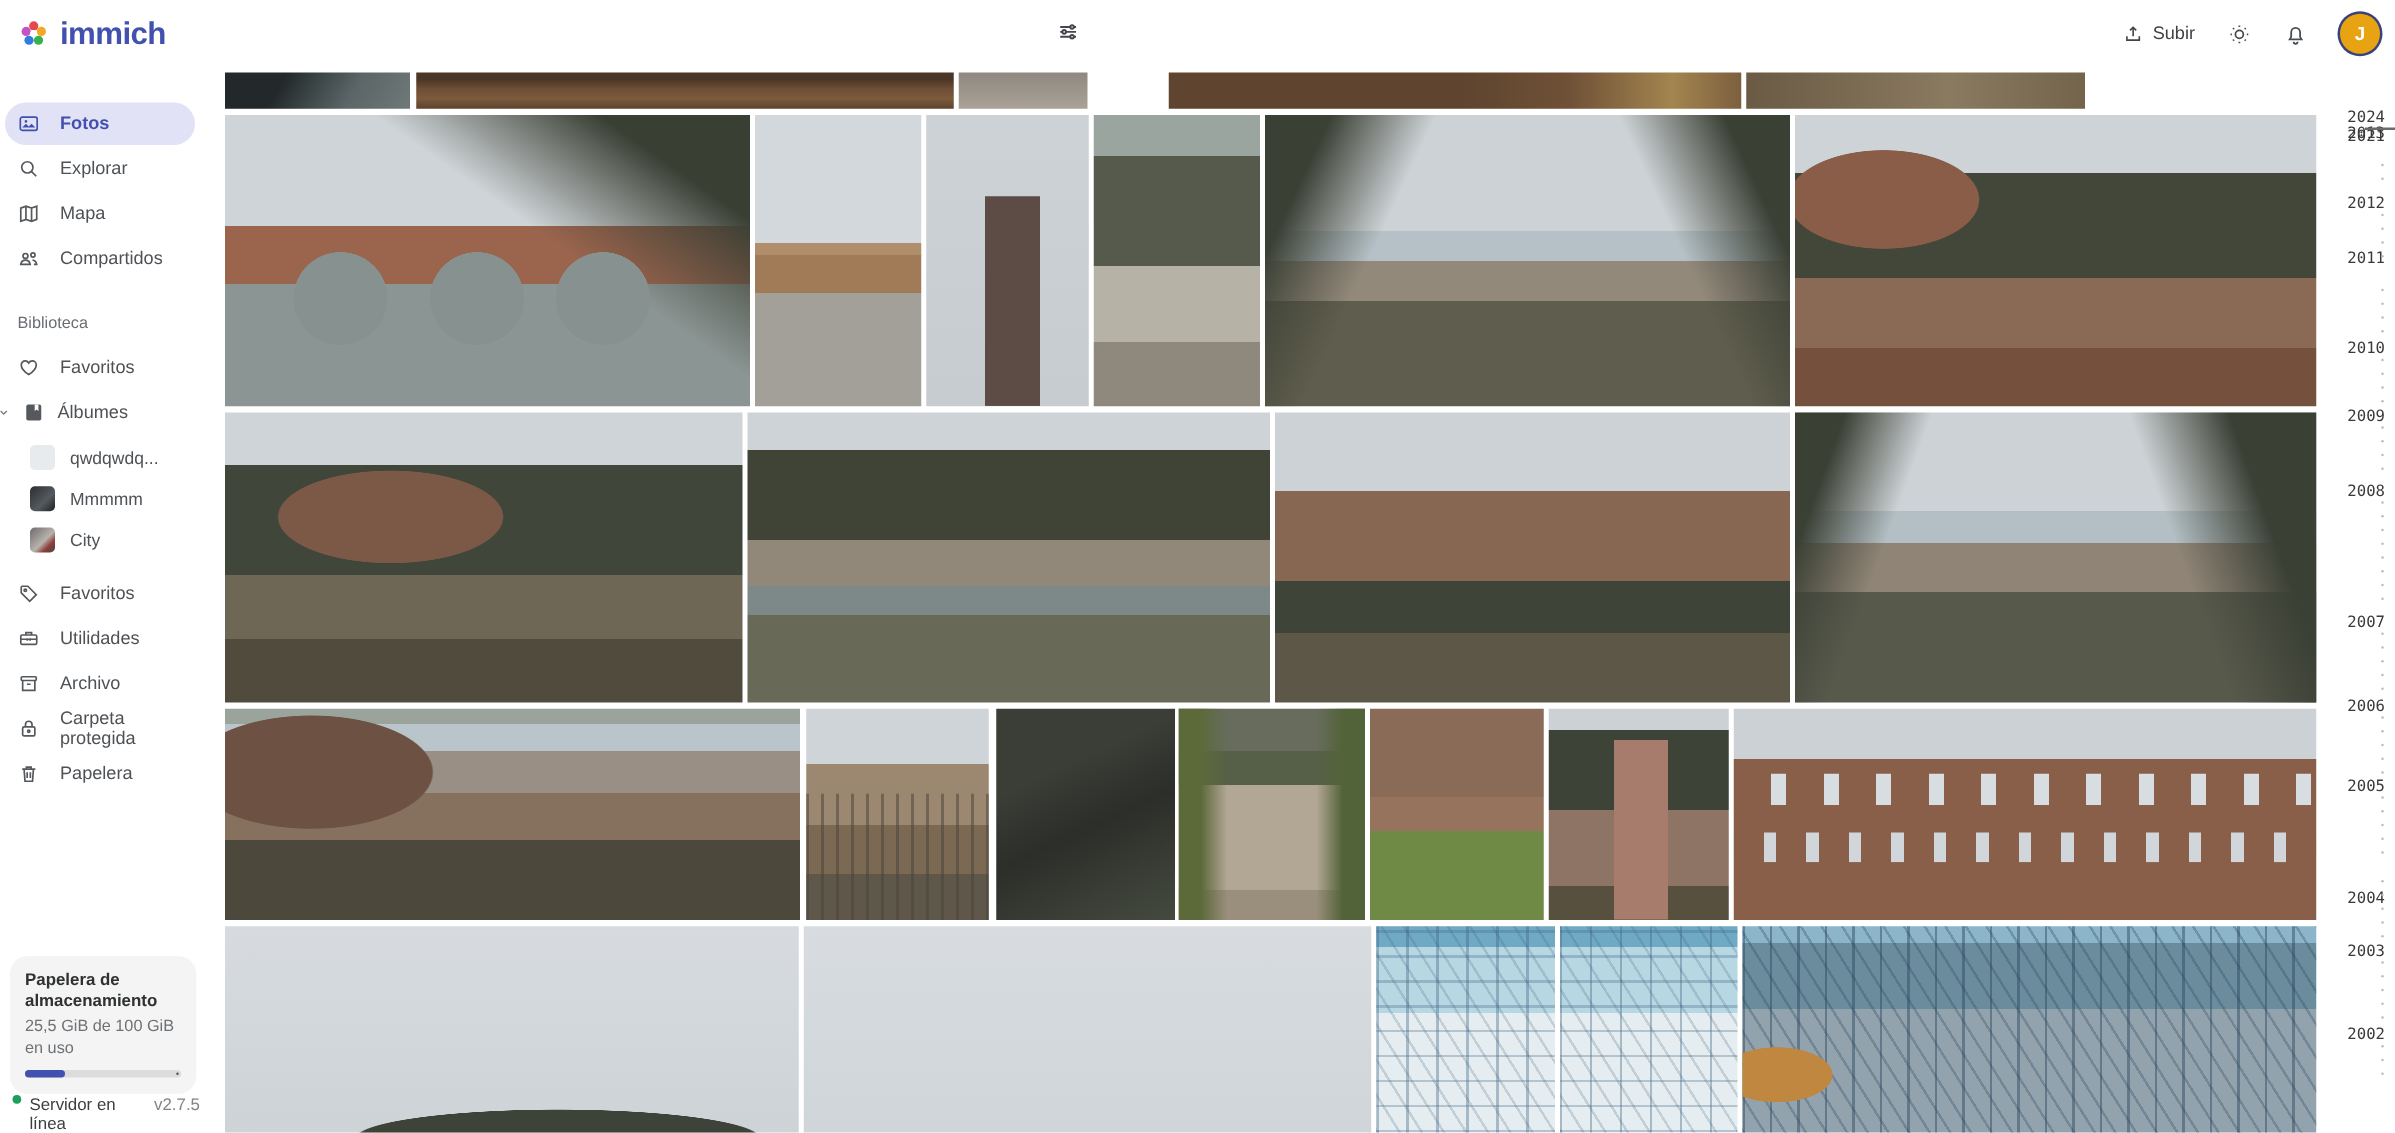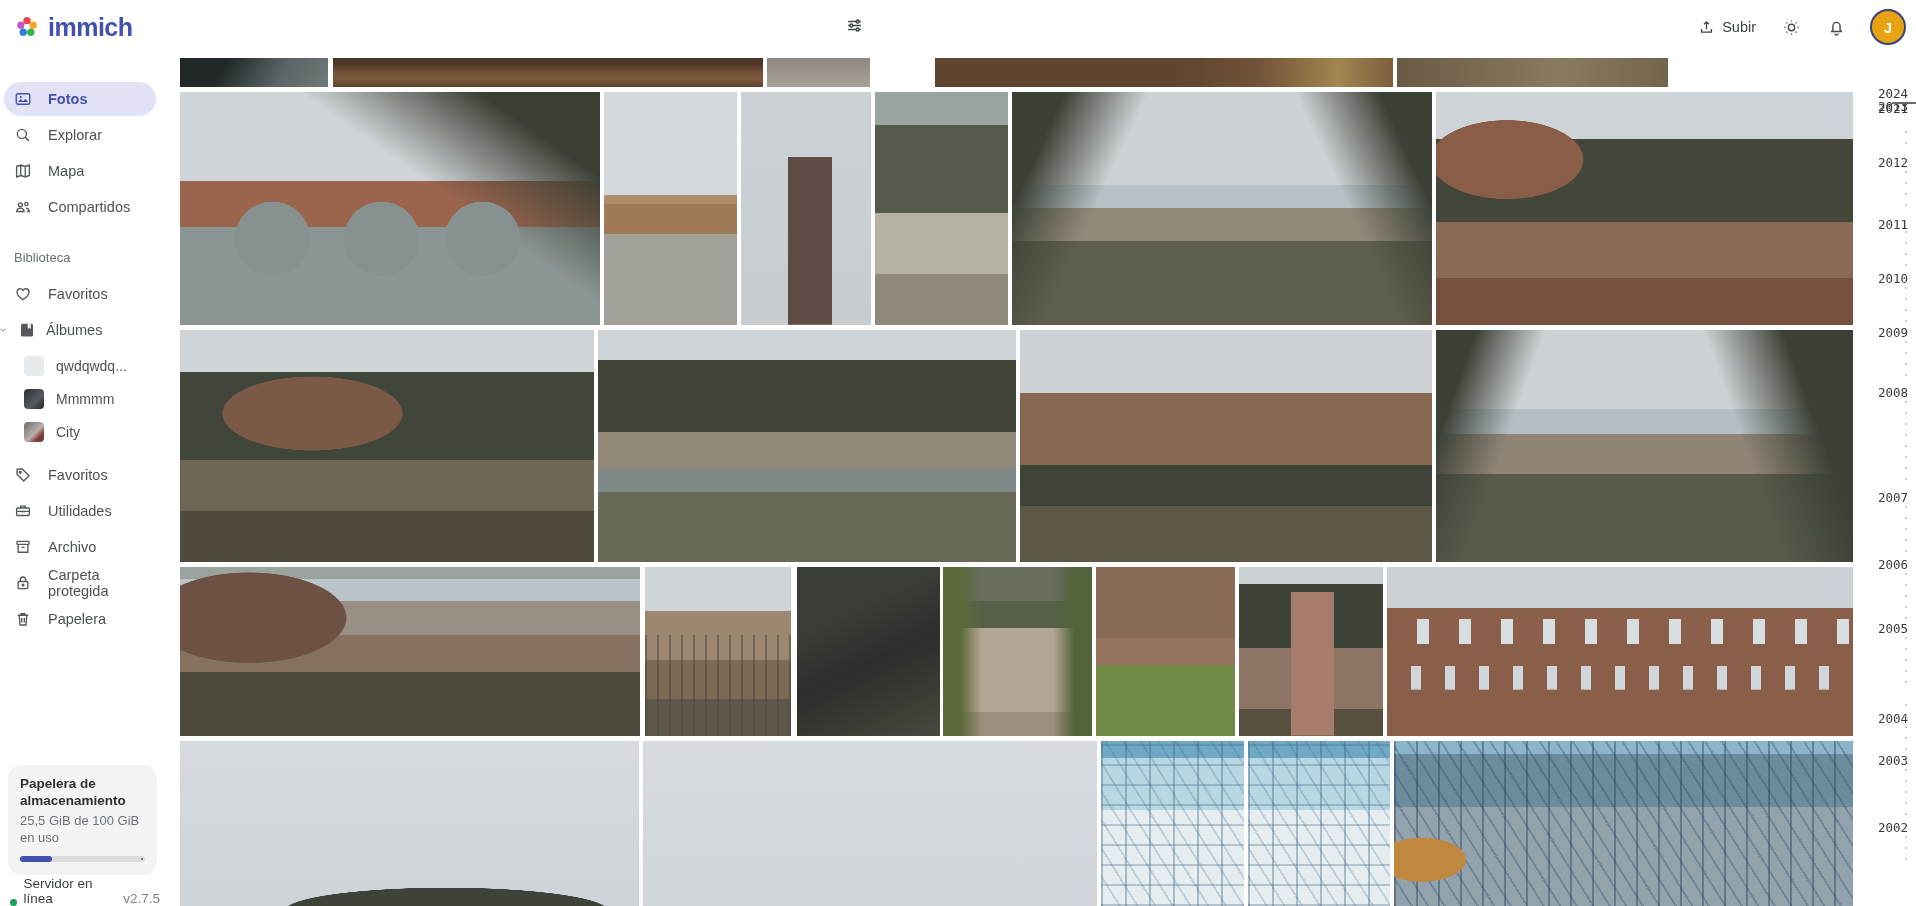--- a/index.html
+++ b/index.html
@@ -45,21 +45,21 @@
   .at-city  { background:linear-gradient(135deg,#6f6a68,#b8b2ae 55%,#8c3e3a 75%,#4b4543); }
   .chev { color:#7a7e82; margin-left:-16px; width:10px; display:flex; }
 
   .storage-card { position:absolute; left:8px; top:711px; width:149px; background:#f4f4f4;
                   border-radius:14px; padding:11px 12px 13px 12px; }
   .storage-title { font-size:13.5px; font-weight:700; color:#2f3133; line-height:1.25; }
   .storage-usage { font-size:13px; color:#6e7276; line-height:1.3; margin-top:3px; }
   .progress-track { position:relative; margin-top:9px; height:6px; border-radius:3px; background:#dcdcdc; }
   .progress-fill { position:absolute; left:0; top:0; bottom:0; border-radius:3px; background:#4250af; }
   .progress-dot { position:absolute; right:2px; top:2px; width:2.5px; height:2.5px; border-radius:50%; background:#555; }
-  .server-line { position:absolute; left:10px; top:822px; display:flex; align-items:flex-end; gap:7px;
+  .server-line { position:absolute; left:10px; top:822px; display:flex; align-items:flex-start; gap:7px;
                  font-size:13.5px; color:#3b3e41; }
   .server-dot { width:7px; height:7px; border-radius:50%; }
   .server-version { color:#808488; margin-left:-2px; }
 
   
   #gallery { position:absolute; inset:0; z-index:5; }
   .tile { position:absolute; cursor:pointer; }
 
   .k-dark   { background:linear-gradient(120deg,#23282a 0 30%,#3f4a4b 50%,#5c6567 68%,#6f7978); }
   .k-brown  { background:linear-gradient(180deg,#4a3526 0 18%,#6e4e36 45%,#7c5a3c 72%,#5d422e); }
@@ -360,21 +360,21 @@
     <div class="tile k-glass" title="glass roof interior" style="left: 1101px; top: 687px; width: 143px; height: 165px; position: absolute;"></div>
     <div class="tile k-glass" title="glass roof interior" style="left: 1248px; top: 687px; width: 142px; height: 165px; position: absolute;"></div>
     <div class="tile k-glassdark" title="glass roof interior dark" style="left: 1394px; top: 687px; width: 459px; height: 165px; position: absolute;"></div>
   </div>
 
 <div id="scrubber">
     <span class="year-label" style="top: 39px;">2024</span>
     <span class="year-label" style="top: 54px;">2021</span>
     <span class="year-label" style="top: 52px;">2013</span>
     <span class="year-label" style="top: 108px;">2012</span>
-    <span class="year-label" style="top: 170px;">2011</span>
+    <span class="year-label" style="top: 152px;">2011</span>
     <span class="year-label" style="top: 224px;">2010</span>
     <span class="year-label" style="top: 278px;">2009</span>
     <span class="year-label" style="top: 338px;">2008</span>
     <span class="year-label" style="top: 443px;">2007</span>
     <span class="year-label" style="top: 510px;">2006</span>
     <span class="year-label" style="top: 574px;">2005</span>
     <span class="year-label" style="top: 664px;">2004</span>
     <span class="year-label" style="top: 706px;">2003</span>
     <span class="year-label" style="top: 773px;">2002</span>
     <div class="scrub-line" style="top: 48px;"></div>

